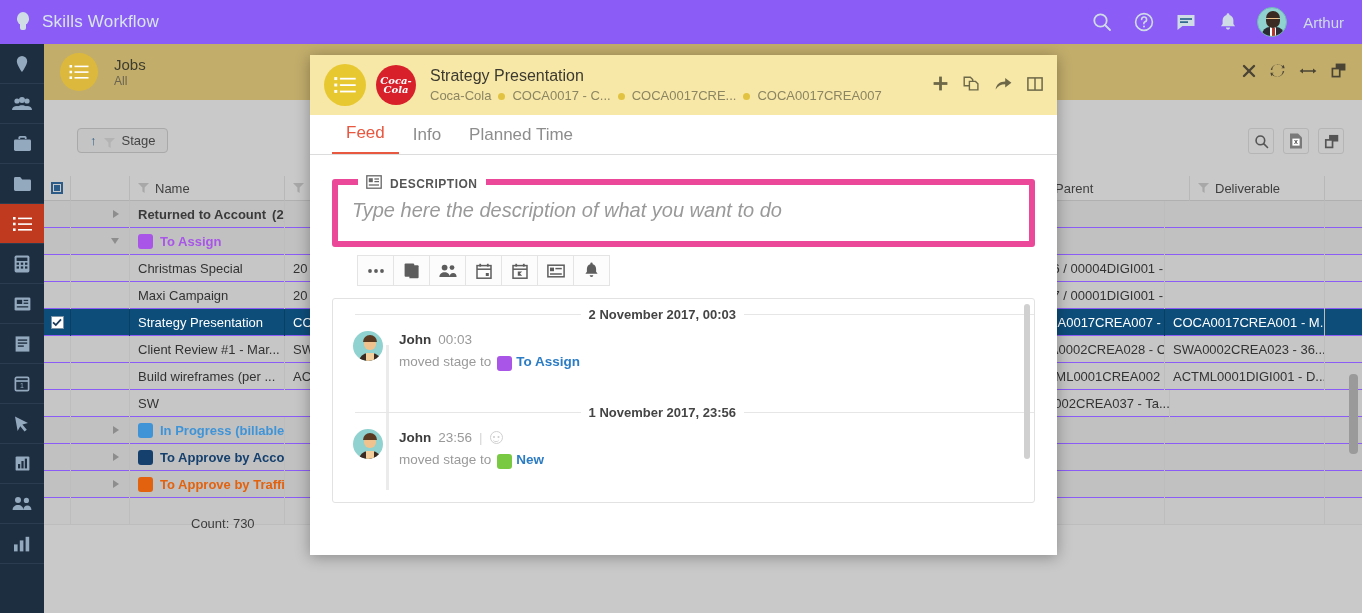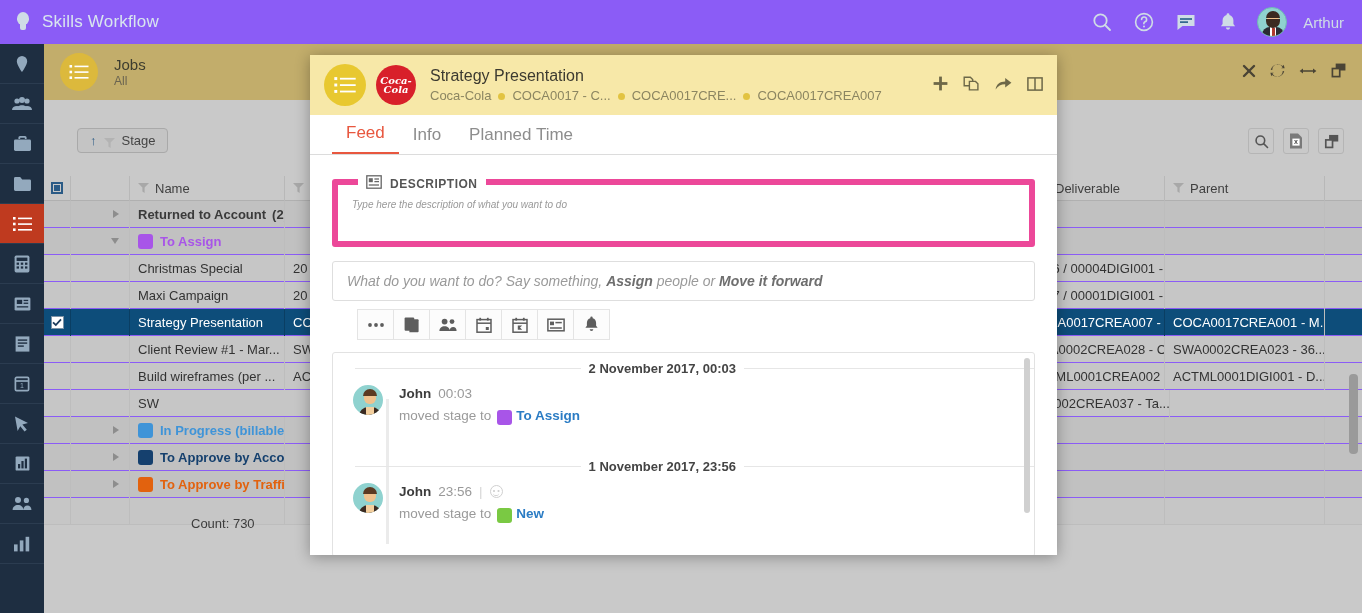--- a/index.html
+++ b/index.html
@@ -156,21 +156,21 @@
 
   .modal-body{ position:relative; height:400px; padding:14px 22px 0; background:#fff; overflow:hidden; }
   .desc-box{
     position:relative; border:6px solid #ec4899; border-radius:3px; height:68px; margin-top:10px;
     padding:14px 14px;
   }
   .desc-legend{
     position:absolute; left:20px; top:-10px; background:#fff; padding:0 8px;
     display:flex; align-items:center; gap:8px; font-size:12px; font-weight:bold; color:#555; letter-spacing:.5px;
   }
-  .desc-ph{ font-style:italic; color:#999; font-size:10px; }
+  .desc-ph{ font-style:italic; color:#999; font-size:20px; }
   .say-box{
     border:1px solid #dedede; border-radius:3px; height:40px; margin-top:14px;
     display:flex; align-items:center; padding:0 14px; font-style:italic; color:#9a9a9a; font-size:14px;
   }
   .say-box b{ font-style:italic; color:#6e6e6e; font-weight:bold; }
   .act-bar{ display:flex; margin-top:8px; margin-left:26px; }
   .act-btn{
     width:37px;height:31px;border:1px solid #e4e4e4; background:#fcfcfc;
     display:flex;align-items:center;justify-content:center; color:#5d5d5d; margin-left:-1px;
   }
@@ -442,31 +442,31 @@
       <span><svg width="11" height="10" viewBox="0 0 11 10" fill="#a8a8a8">
             <path d="M0 0h11L6.6 4.6V10L4.4 8.4V4.6z"></path>
           </svg></span>
       <span>Name</span>
     </div>
     <div class="gh-cell c-code">
       <span><svg width="11" height="10" viewBox="0 0 11 10" fill="#a8a8a8">
             <path d="M0 0h11L6.6 4.6V10L4.4 8.4V4.6z"></path>
           </svg></span>
     </div>
+    <div class="gh-cell c-parent">
+      <span><svg width="11" height="10" viewBox="0 0 11 10" fill="#a8a8a8">
+            <path d="M0 0h11L6.6 4.6V10L4.4 8.4V4.6z"></path>
+          </svg></span>
+      <span>Parent</span>
+    </div>
     <div class="gh-cell c-deliv">
       <span><svg width="11" height="10" viewBox="0 0 11 10" fill="#a8a8a8">
             <path d="M0 0h11L6.6 4.6V10L4.4 8.4V4.6z"></path>
           </svg></span>
       <span>Deliverable</span>
-    </div>
-    <div class="gh-cell c-parent">
-      <span><svg width="11" height="10" viewBox="0 0 11 10" fill="#a8a8a8">
-            <path d="M0 0h11L6.6 4.6V10L4.4 8.4V4.6z"></path>
-          </svg></span>
-      <span>Parent</span>
     </div>
   </div>
 
   <div class="row group">
     <div class="cell c-chk"></div>
     <div class="cell c-exp">
         <span class="caret-r"></span>
       </div>
     <div class="cell c-name" style="font-weight:bold;color:#3a3a3a;">
       <span>Returned to Account</span>
@@ -681,23 +681,20 @@
             <line x1="8.4" y1="4" x2="13" y2="4"></line>
               <line x1="8.4" y1="6.6" x2="13" y2="6.6"></line>
               <line x1="2.8" y1="10" x2="13" y2="10"></line>
           </svg>
         </span>
         <span>DESCRIPTION</span>
       </div>
       <div class="desc-ph">Type here the description of what you want to do</div>
     </div>
 
-    <div class="say-box">
-      <span>What do you want to do? Say something,</span>&nbsp;<b>Assign</b>&nbsp;<span>people or</span>&nbsp;<b>Move it forward</b>
-    </div>
 
     <div class="act-bar">
       <div class="act-btn">
         <svg width="18" height="6" viewBox="0 0 18 6" fill="currentColor">
             <circle cx="3" cy="3" r="1.9"></circle>
             <circle cx="9" cy="3" r="1.9"></circle>
             <circle cx="15" cy="3" r="1.9"></circle>
           </svg>
       </div>
       <div class="act-btn">

